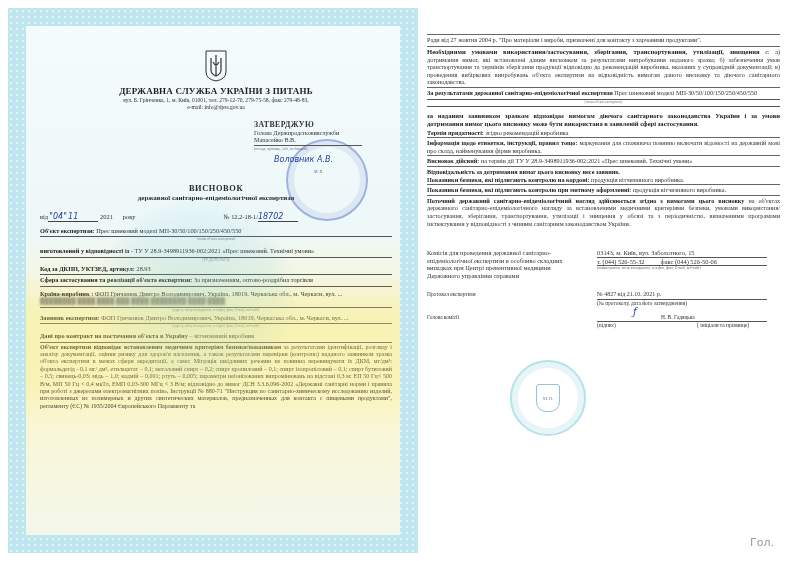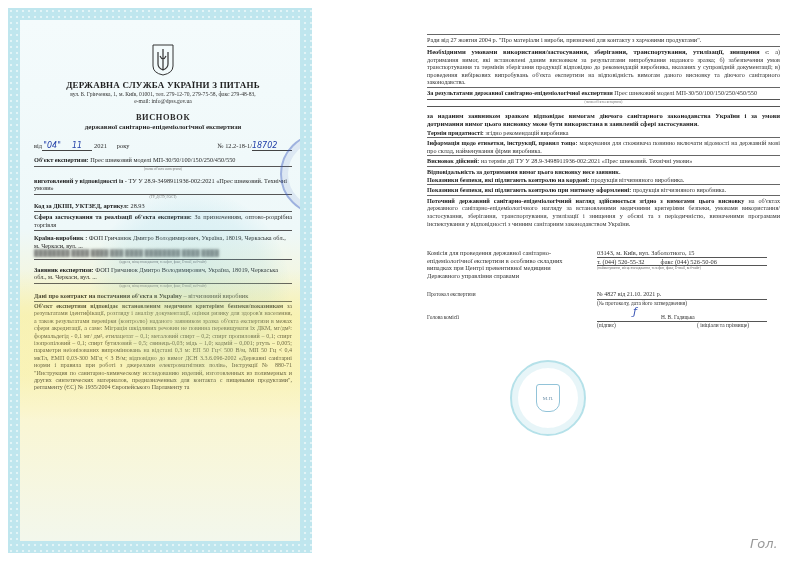--- a/index.html
+++ b/index.html
@@ -5,24 +5,24 @@
   html, body { margin: 0; padding: 0; }
   body {
     width: 800px; height: 561px; overflow: hidden;
     background: #ffffff;
     font-family: "Liberation Serif", "DejaVu Serif", serif;
     color: #2a2a2a;
     position: relative;
   }
   
   .left-page {
-    position: absolute; left: 8px; top: 8px; width: 304px; height: 545px;
+    position: absolute; left: 8px; top: 8px; width: 410px; height: 545px;
     background: #bfe6ee;
     box-sizing: border-box;
-    padding: 12px;
+    padding: 18px;
   }
   .left-page::before {
     content: ""; position: absolute; inset: 0;
     background-image:
       radial-gradient(circle at 3px 3px, rgba(255,255,255,0.55) 1px, transparent 1.6px);
     background-size: 6px 6px;
     pointer-events: none;
   }
   .left-inner {
     position: relative; width: 100%; height: 100%;
@@ -91,21 +91,21 @@
   .protocol { display: flex; margin-top: 12px; font-size: 5.4px; }
   .stamp-mp {
     position: absolute; left: 92px; top: 362px; width: 72px; height: 72px; border-radius: 50%;
     border: 2px solid rgba(120,200,215,0.55); box-shadow: inset 0 0 0 6px rgba(120,200,215,0.18);
     display: flex; align-items: center; justify-content: center;
   }
   .stamp-mp .inner {
     width: 22px; height: 26px; border: 1px solid rgba(100,170,200,0.7); border-radius: 3px 3px 10px 10px;
     font-size: 5px; color: #6a8ea8; display: flex; align-items: center; justify-content: center;
   }
-  .corner-mark { position: absolute; left: 750px; top: 536px; font-family: "DejaVu Sans", sans-serif; font-style: italic; font-size: 13px; color: #999; }
+  .corner-mark { position: absolute; left: 750px; top: 536px; font-family: "DejaVu Sans", sans-serif; font-size: 11px; color: #999; }
 </style>
 </head>
 <body>
 
 <div class="left-page">
   <div class="left-inner">
     <div class="watermark"></div>
     <div class="yellow-band"></div>
 
     <svg class="coat" viewBox="0 0 22 32">
@@ -115,30 +115,38 @@
 
     <div class="agency">
       <div class="l1">ДЕРЖАВНА СЛУЖБА УКРАЇНИ З ПИТАНЬ</div>
     </div>
     <div class="address">
       <div>вул. Б. Грінченка, 1, м. Київ, 01001, тел. 279-12-70, 279-75-58, факс 279-48-83,</div>
       <div>e-mail: info@dpss.gov.ua</div>
     </div>
 
     <div class="stamp-approve"></div>
+    <div class="approve">
+      <div class="title">ЗАТВЕРДЖУЮ</div>
+      <div>Голова Держпродспоживслужби</div>
+      <div>Мапасейко В.В.</div>
+      <div class="caption">(посада, прізвище, ім'я, по батькові)</div>
+      <div class="sign">Воловник А.В.</div>
+      <div class="mp">М. П.</div>
+    </div>
 
     <div class="doc-title">
       <div class="t1">ВИСНОВОК</div>
       <div class="t2">державної санітарно-епідеміологічної експертизи</div>
     </div>
 
     <div class="date-row">
       <span>від</span>
       <span class="hand u" style="width:20px;text-align:center">"04"</span>
-      <span class="hand u" style="width:30px;text-align:center">11</span>
+      <span class="hand u" style="width:30px;text-align:left">11</span>
       <span style="margin-left:2px">2021</span>
       <span style="margin-left:10px">року</span>
       <span style="margin-left:88px">№ 12.2-18-1/</span>
       <span class="hand u" style="width:40px">18702</span>
     </div>
 
     <div class="fld">
       <b>Об'єкт експертизи:</b>
       <span>Прес шнековий моделі МП-30/50/100/150/250/450/550</span>
       <div class="rule"></div>

